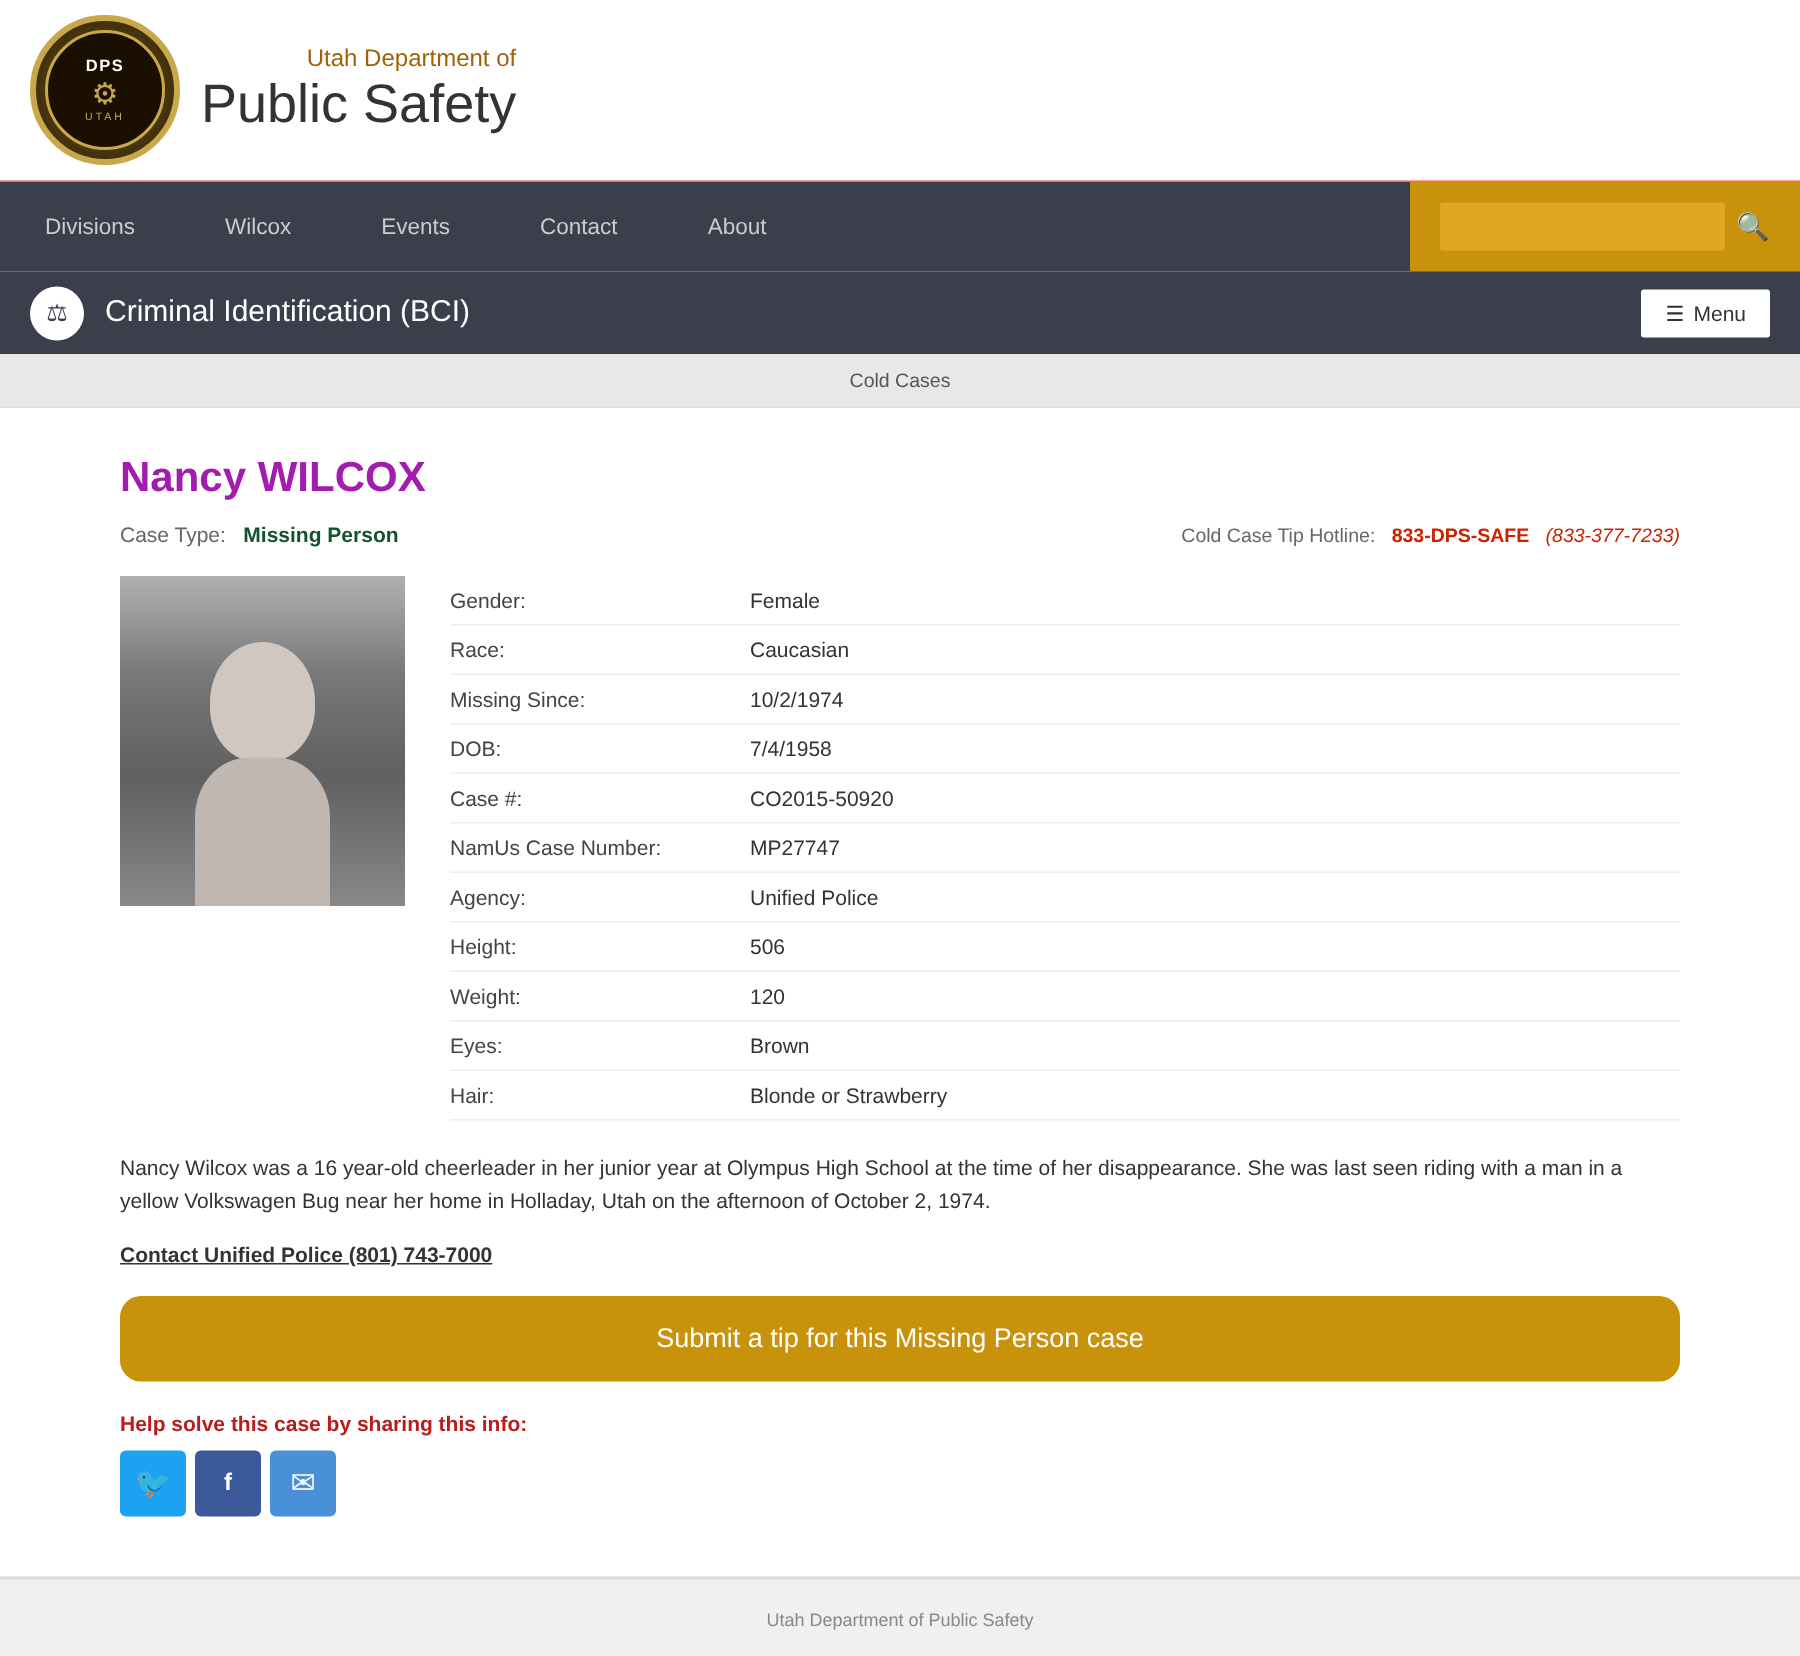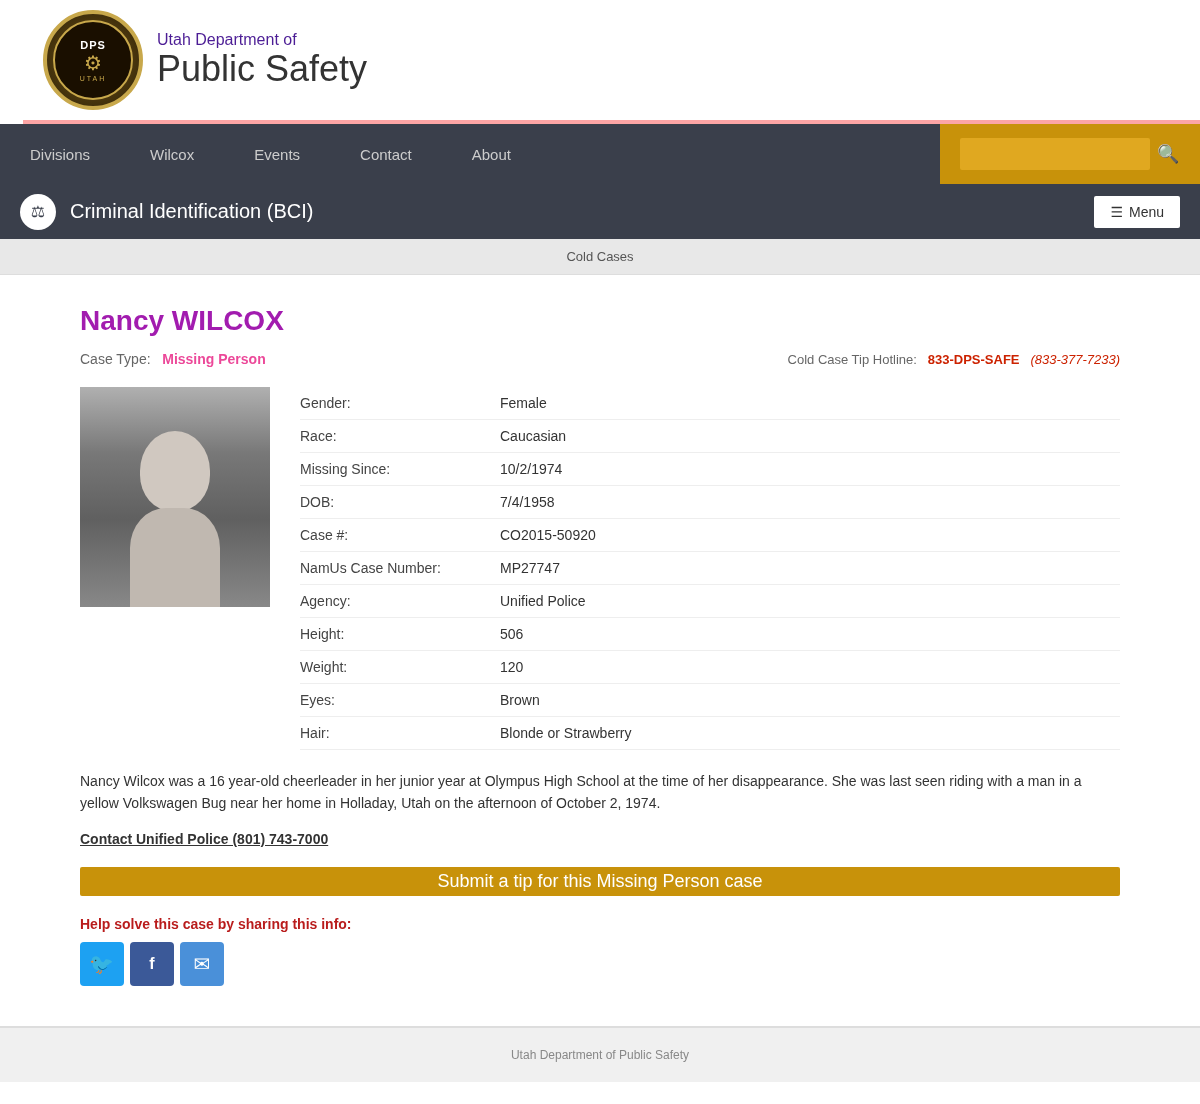--- a/index.html
+++ b/index.html
@@ -4,22 +4,21 @@
   <style>
     * { box-sizing: border-box; margin: 0; padding: 0; }
     body { font-family: Arial, sans-serif; font-size: 14px; color: #333; background: #fff; }
 
     
     .top-header {
       display: flex;
       align-items: center;
       background: #fff;
       padding: 10px 20px;
-      border-bottom: 4px solid #fca5a5;
-      margin-left: 23px;
+      border-bottom: 1px solid #fca5a5;
     }
     .logo-area {
       display: flex;
       align-items: center;
       gap: 14px;
       flex: 1;
     }
     .logo-circle {
       width: 100px;
       height: 100px;
@@ -57,22 +56,23 @@
       color: #c8a84b;
       font-size: 7px;
       letter-spacing: 2px;
     }
     .agency-title {
       display: flex;
       flex-direction: column;
     }
     .agency-title-top {
       font-size: 16px;
-      color: #4c1d95;
+      color: #a16207;
       font-weight: normal;
+      text-align: right;
     }
     .agency-title-main {
       font-size: 36px;
       color: #333;
       font-weight: 300;
       line-height: 1.1;
     }
 
     
     .nav-bar {
@@ -193,21 +193,21 @@
       display: flex;
       justify-content: space-between;
       align-items: center;
       margin-bottom: 20px;
     }
     .case-type-label {
       font-size: 14px;
       color: #666;
     }
     .case-type-value {
-      color: #ec4899;
+      color: #14532d;
       font-weight: bold;
       font-size: 14px;
     }
     .tip-hotline {
       font-size: 13px;
       color: #666;
     }
     .tip-hotline-number {
       color: #cc2200;
       font-weight: bold;
@@ -299,25 +299,25 @@
       text-decoration: underline;
     }
 
     
     .submit-tip-btn {
       display: block;
       width: 100%;
       background: #c8920a;
       color: #fff;
       border: none;
-      padding: 4px;
+      padding: 18px;
       font-size: 18px;
       text-align: center;
       cursor: pointer;
-      border-radius: 2px;
+      border-radius: 14px;
       margin-bottom: 20px;
     }
 
     
     .share-label {
       font-size: 14px;
       font-weight: bold;
       color: #b91c1c;
       margin-bottom: 10px;
     }

